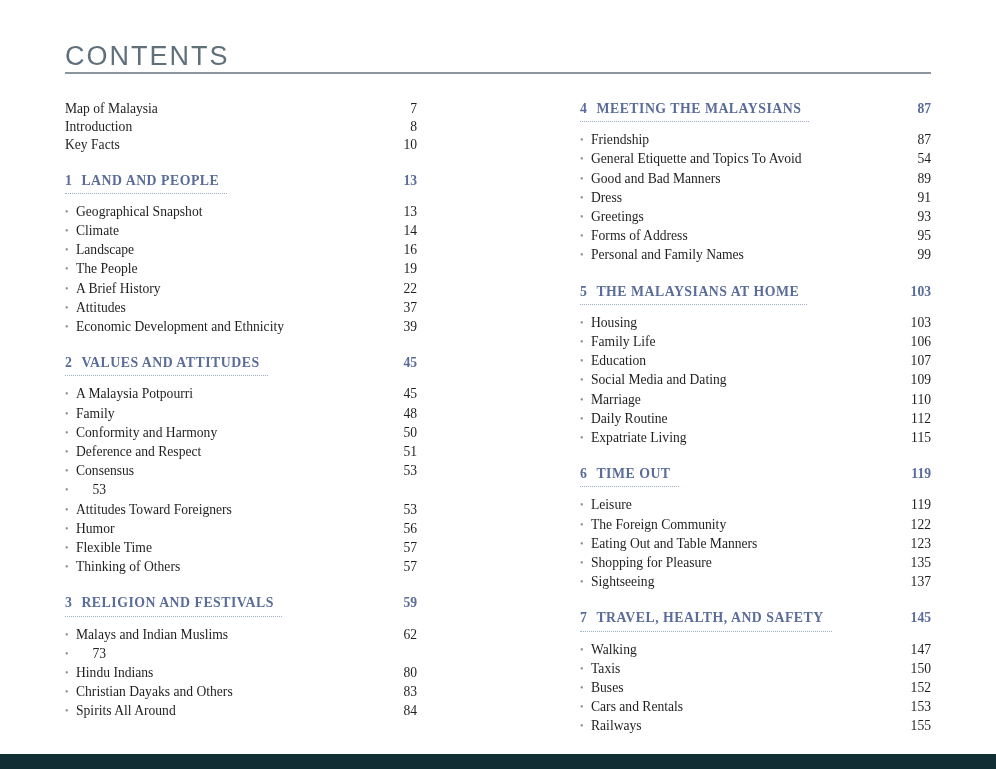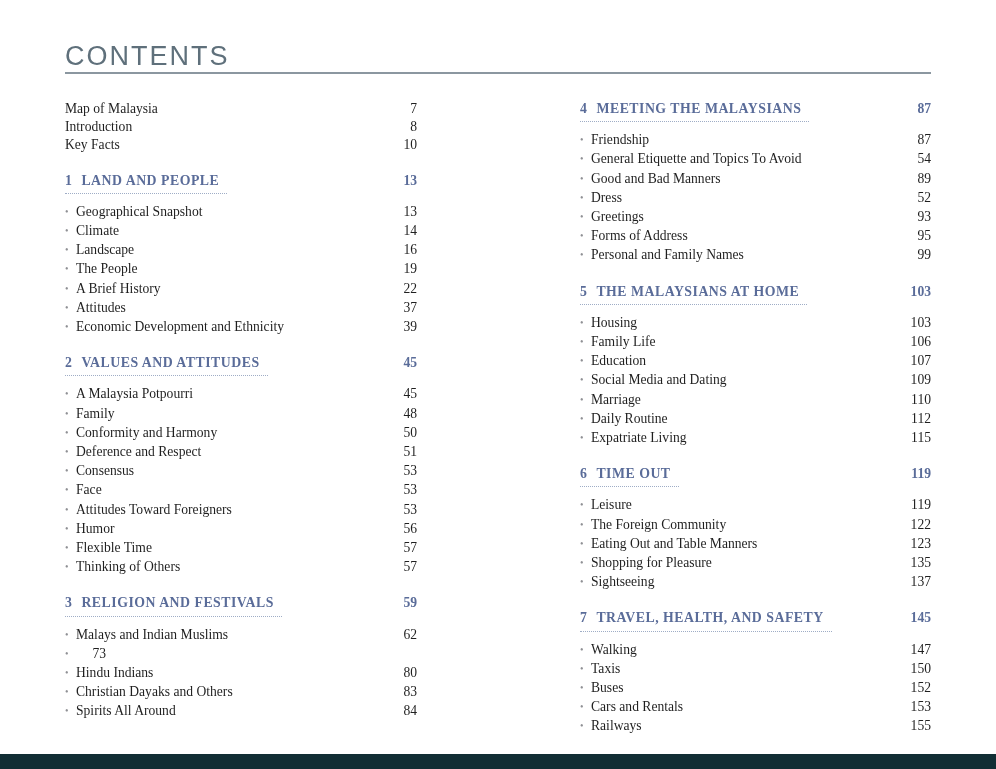--- a/index.html
+++ b/index.html
@@ -159,21 +159,20 @@
         <span class="label">Deference and Respect</span>
         <span class="pg">51</span>
       </div>
       <div class="row item">
         <span class="bullet">•</span>
         <span class="label">Consensus</span>
         <span class="pg">53</span>
       </div>
       <div class="row item">
         <span class="bullet">•</span>
-        <span class="label">Face</span>
         <span class="pg">53</span>
       </div>
       <div class="row item">
         <span class="bullet">•</span>
         <span class="label">Attitudes Toward Foreigners</span>
         <span class="pg">53</span>
       </div>
       <div class="row item">
         <span class="bullet">•</span>
         <span class="label">Humor</span>
@@ -240,21 +239,21 @@
         <span class="pg">54</span>
       </div>
       <div class="row item">
         <span class="bullet">•</span>
         <span class="label">Good and Bad Manners</span>
         <span class="pg">89</span>
       </div>
       <div class="row item">
         <span class="bullet">•</span>
         <span class="label">Dress</span>
-        <span class="pg">52</span>
+        <span class="pg">91</span>
       </div>
       <div class="row item">
         <span class="bullet">•</span>
         <span class="label">Greetings</span>
         <span class="pg">93</span>
       </div>
       <div class="row item">
         <span class="bullet">•</span>
         <span class="label">Forms of Address</span>
         <span class="pg">95</span>

